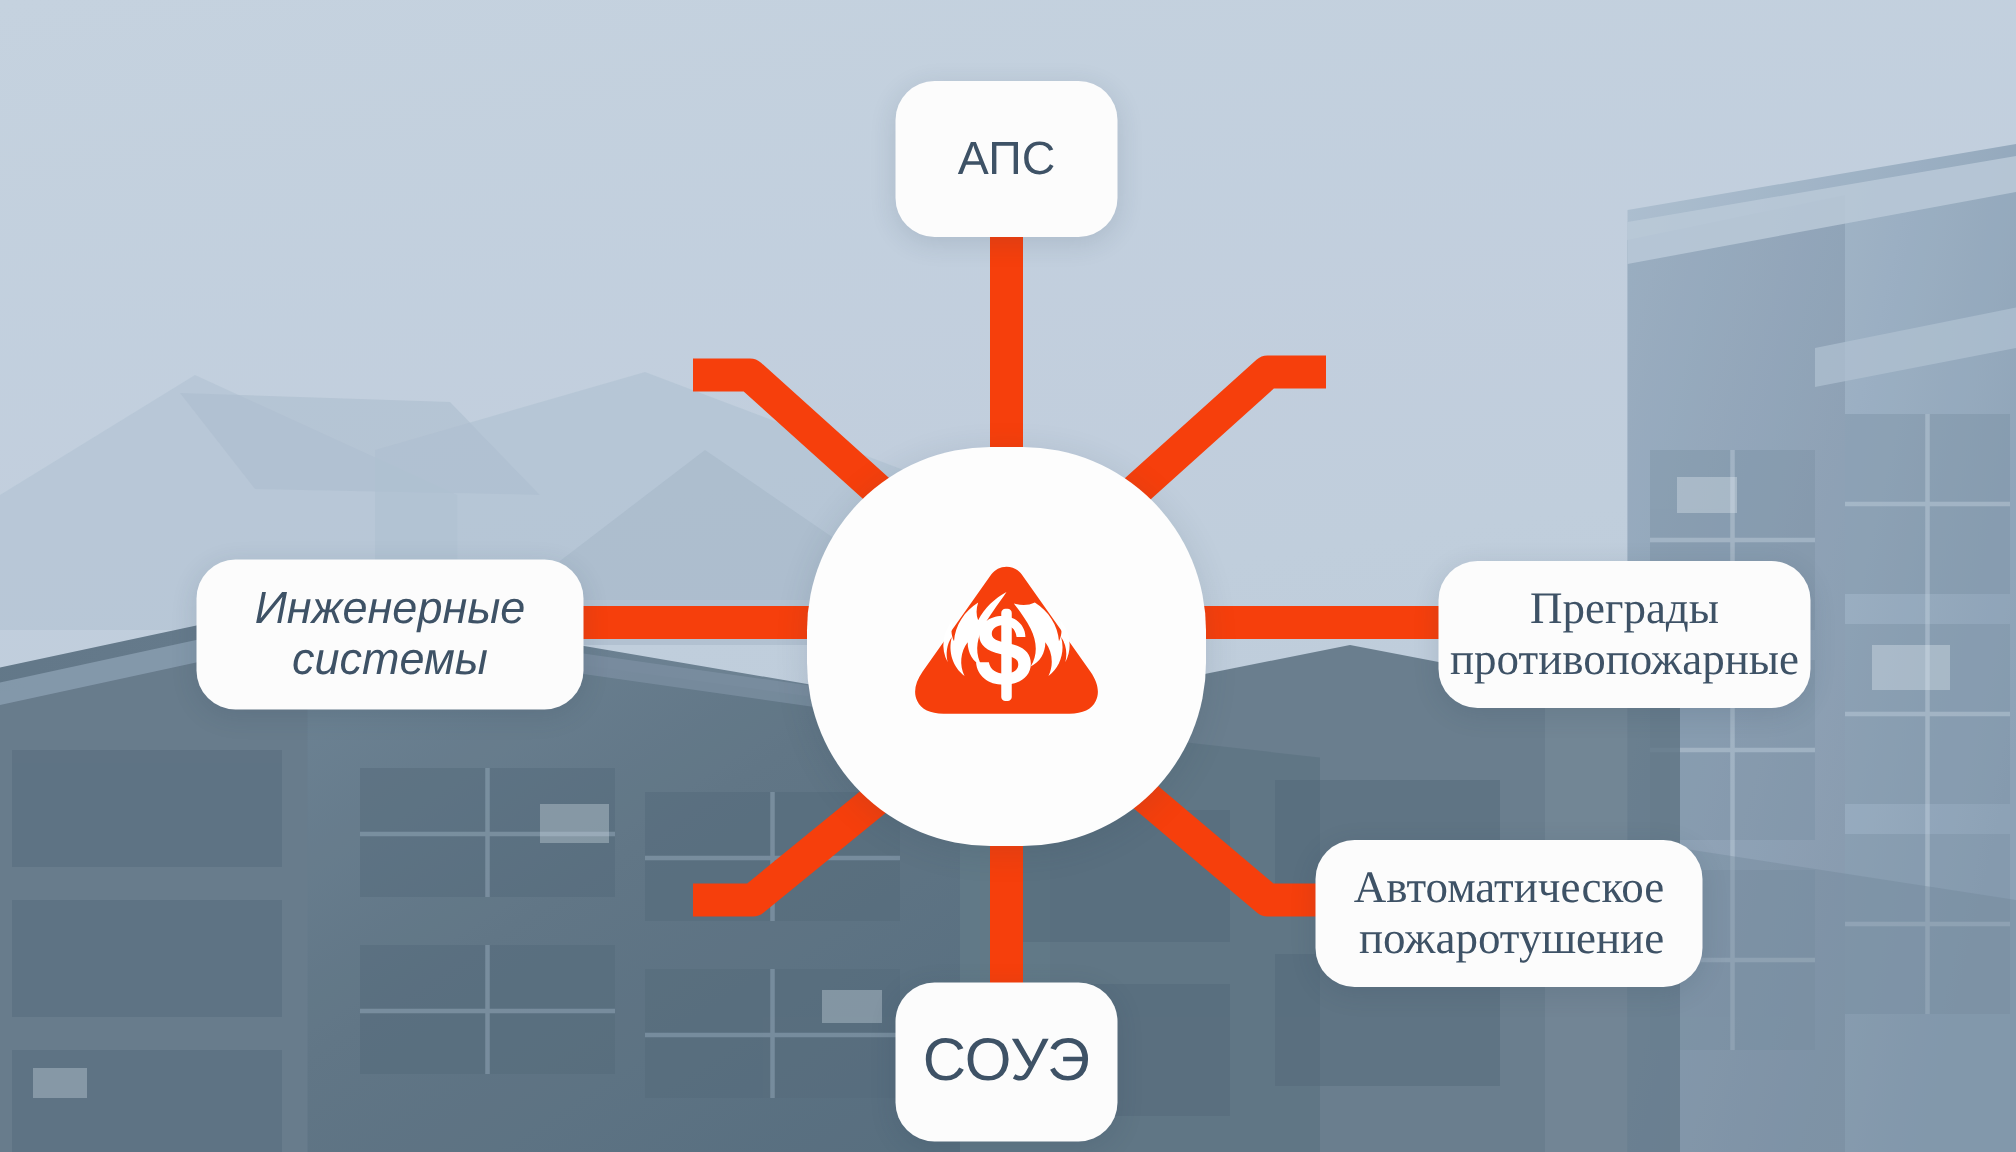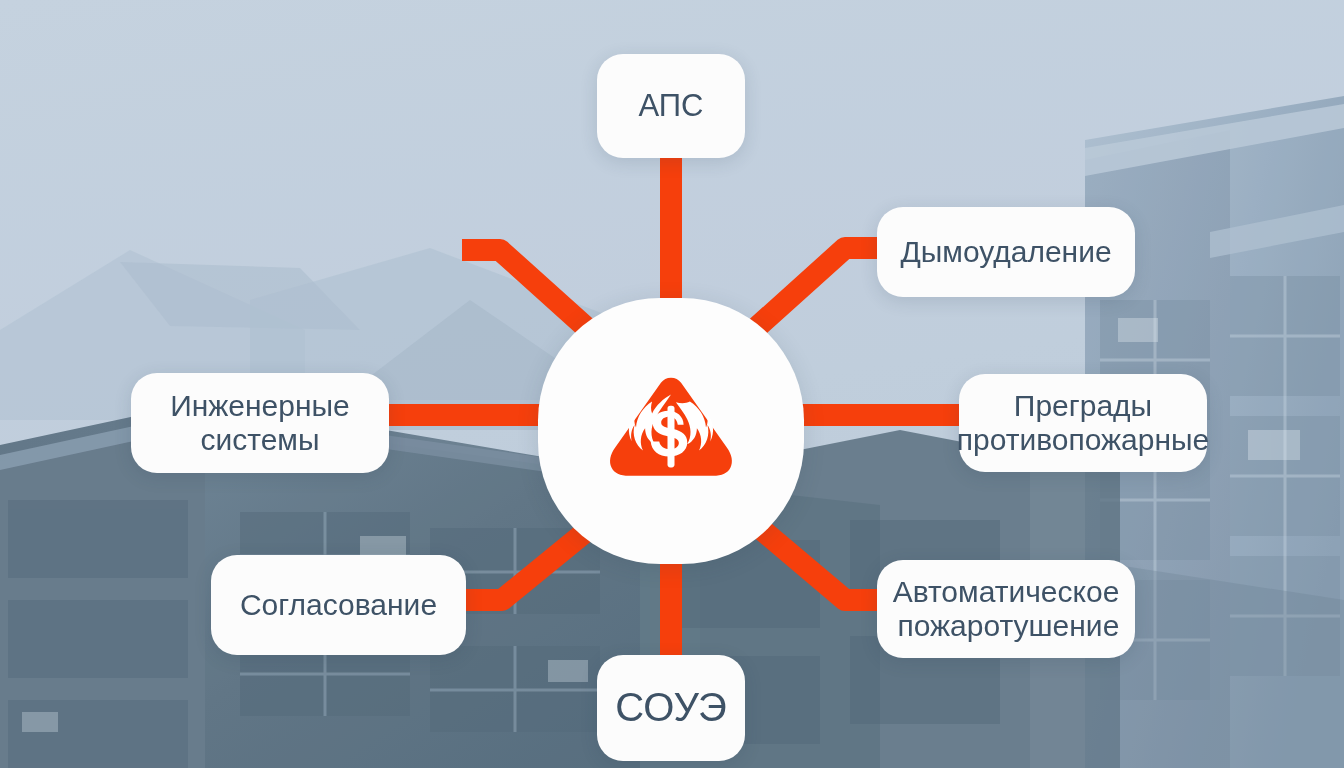--- a/index.html
+++ b/index.html
@@ -70,29 +70,29 @@
     font-weight: 400;
     padding: 0 0;
     box-sizing: border-box;
     white-space: pre-line;
   }
 
   
   .card--aps           { left: 597px;  top: 54px;  width: 148px; height: 104px; font-size: 31px; }
   .card--docs          { left: 211px;  top: 195px; width: 255px; height: 110px; }
   .card--smoke         { left: 877px;  top: 207px; width: 258px; height: 90px;  }
-  .card--engineering   { left: 131px;  top: 373px; width: 258px; height: 100px; }
+  .card--engineering   { left: 131px;  top: 373px; width: 258px; height: 100px; font-style: italic; }
   .card--barriers      { left: 959px;  top: 374px; width: 248px; height: 98px;  }
   .card--approval      { left: 211px;  top: 555px; width: 255px; height: 100px; }
   .card--suppression   { left: 877px;  top: 560px; width: 258px; height: 98px; text-align: right;  }
   .card--soue          { left: 597px;  top: 655px; width: 148px; height: 106px; font-size: 40px; }
 
   
   .card--barriers .label,
-  .card--suppression .label { white-space: pre-line; }
+  .card--suppression .label { white-space: pre-line; font-family: Liberation Serif, serif; }
 </style>
 </head>
 <body>
 
 <div id="stage">
 
   <svg id="bg" viewBox="0 0 1344 768" preserveAspectRatio="none" aria-hidden="true">
     <defs>
       <linearGradient id="skyGrad" x1="0" y1="0" x2="0.25" y2="1">
         <stop offset="0%" stop-color="#c6d2e0"></stop>
@@ -241,41 +241,35 @@
         <rect x="47.5" y="32" width="5" height="44" rx="2"></rect>
         <path d="M59 45.5 C59 39.5 54 35.5 48 35.5 C41.8 35.5 37 39.3 37 44.5 C37 49.4 40.8 52.2 47 53.6 L50.5 54.4 C54 55.2 55.6 56.4 55.6 58.6 C55.6 61.2 53 63 49.3 63 C45.2 63 42.2 61 41.6 57.5 L35.5 57.5 C36 64 41.2 68.2 48.6 68.2 C56.2 68.2 61.6 64.2 61.6 58.2 C61.6 53 58 50 51.5 48.6 L48 47.8 C44.6 47 43 45.9 43 43.9 C43 41.5 45.4 39.8 48.6 39.8 C52 39.8 54.3 41.6 54.8 45.5 Z"></path>
       </g>
     </svg>
   </div>
 
   <div class="card card--aps">
     <span class="label">АПС</span>
   </div>
 
-  <div class="card card--smoke">
-    <span class="label">Дымоудаление</span>
-  </div>
 
   <div class="card card--barriers">
     <span class="label">Преграды
 противопожарные</span>
   </div>
 
   <div class="card card--suppression">
     <span class="label">Автоматическое
 пожаротушение</span>
   </div>
 
   <div class="card card--soue">
     <span class="label">СОУЭ</span>
   </div>
 
-  <div class="card card--approval">
-    <span class="label">Согласование</span>
-  </div>
 
   <div class="card card--engineering">
     <span class="label">Инженерные
 системы</span>
   </div>
 
 
 </div>
 
 </body></html>

